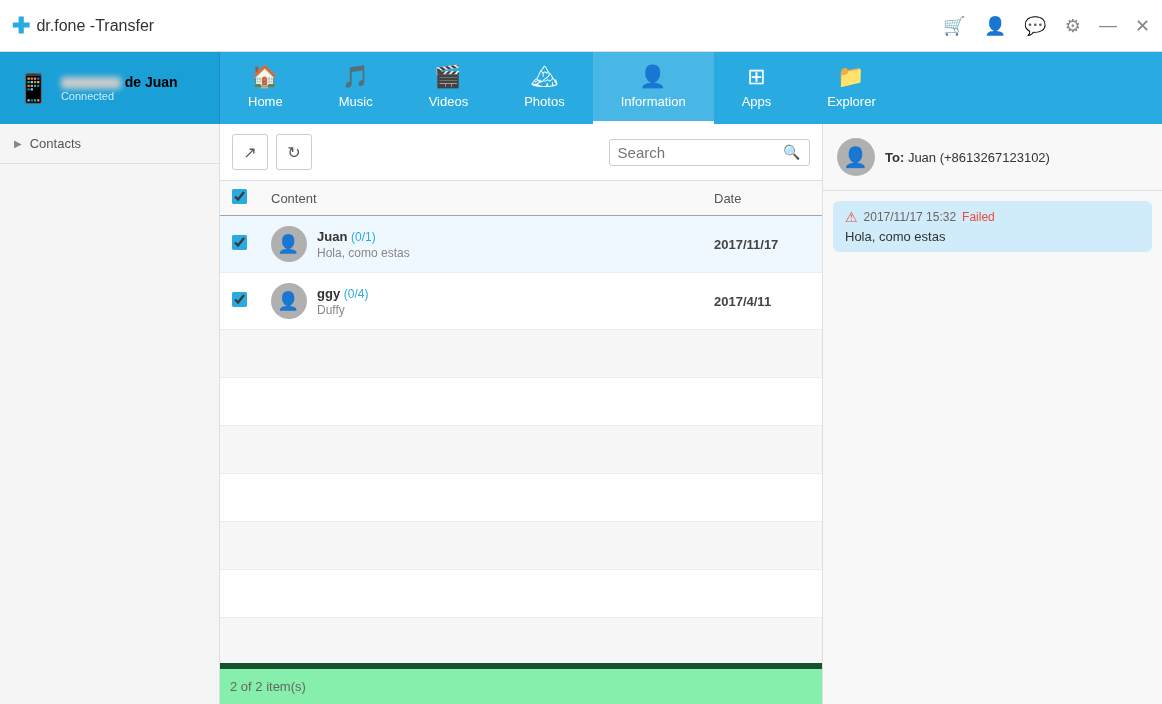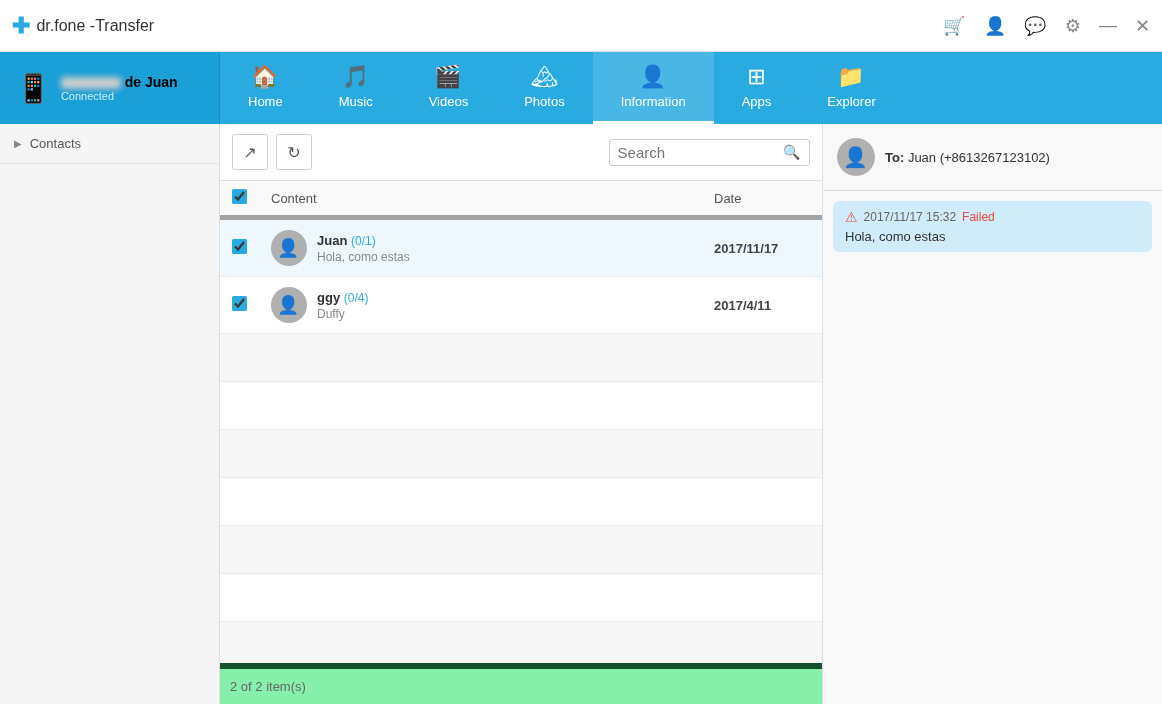--- a/index.html
+++ b/index.html
@@ -86,21 +86,21 @@
     }
     #search-input {
       border: none; outline: none; font-size: 15px; width: 160px; color: #333;
     }
     .search-icon { color: #aaa; font-size: 14px; }
 
     
     #table-container { flex: 1; overflow-y: auto; }
     #sms-table { width: 100%; border-collapse: collapse; }
     #sms-table thead tr {
-      background: #f9f9f9; border-bottom: 5px solid #a3a3a3;
+      background: #f9f9f9; border-bottom: 1px solid #a3a3a3;
     }
     #sms-table th {
       padding: 8px 12px; text-align: left; font-size: 13px;
       font-weight: 500; color: #555;
     }
     #sms-table tbody tr {
       border-bottom: 1px solid #ececec; cursor: pointer;
     }
     #sms-table tbody tr.selected { background: #f0f8ff; }
     .sms-row td { padding: 10px 12px; font-size: 13px; color: #444; vertical-align: middle; }

